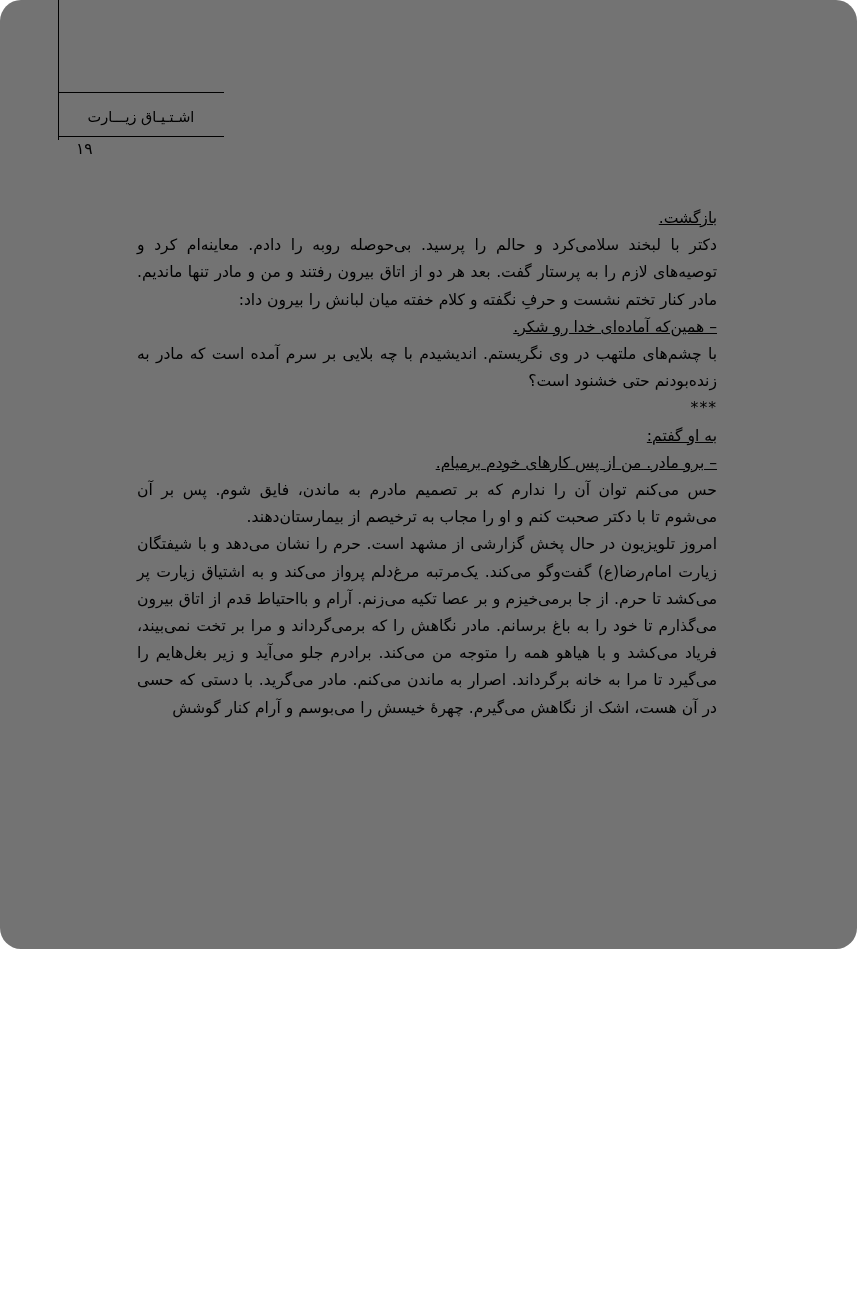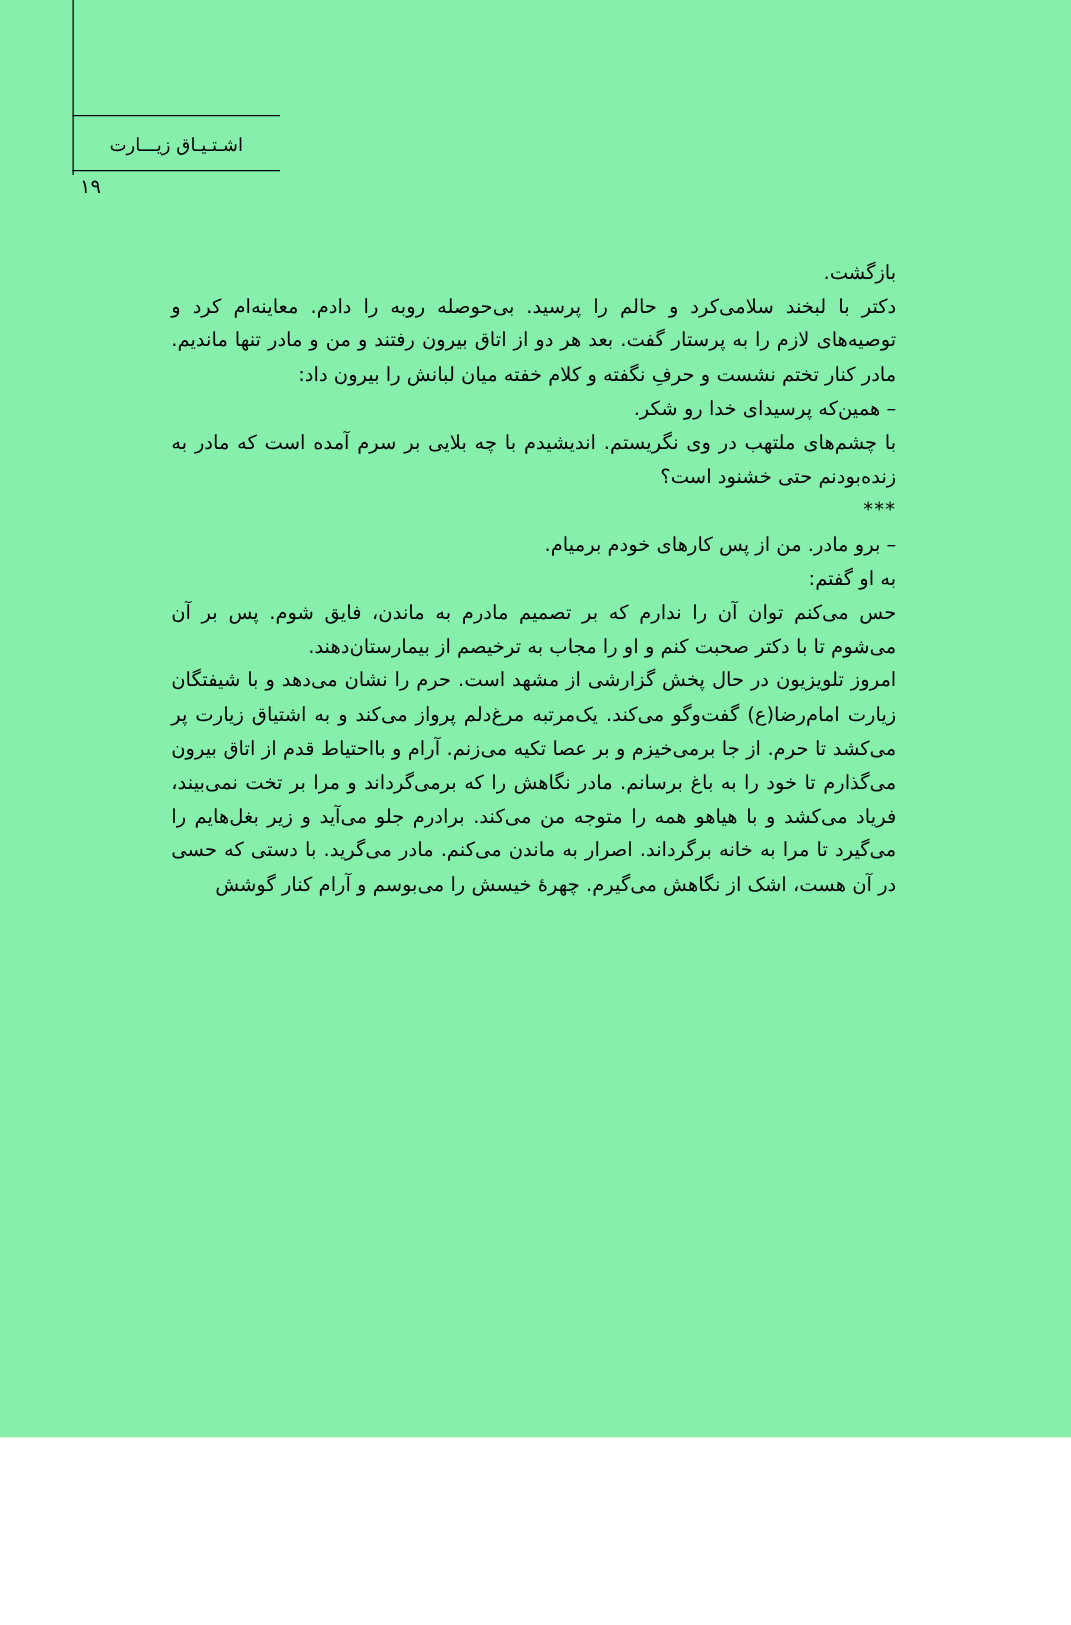--- a/index.html
+++ b/index.html
@@ -3,24 +3,25 @@
 <meta charset="utf-8">
 <style>
   html, body {
     margin: 0;
     padding: 0;
     background: #ffffff;
   }
   .page {
     position: relative;
     width: 857px;
-    height: 1150px;
-    background: #86efac;
+    height: 949px;
+    background: #737373;
     font-family: "DejaVu Sans", "Liberation Sans", sans-serif;
     overflow: hidden;
+    border-radius: 21px;
   }
 
   
   .rule-vertical {
     position: absolute;
     left: 58px;
     top: 0px;
     width: 1px;
     height: 140px;
     background: #000000;
@@ -53,21 +54,21 @@
     justify-content: center;
     font-size: 14.5px;
     letter-spacing: 1.2px;
     color: #000;
     direction: rtl;
     white-space: nowrap;
   }
 
   .folio {
     position: absolute;
-    left: 64px;
+    left: 76px;
     top: 140px;
     font-size: 15.5px;
     color: #000;
     direction: rtl;
   }
 
   
   .textblock {
     position: absolute;
     right: 140px;
@@ -88,39 +89,40 @@
   .sep {
     margin: 0;
     padding: 0;
     text-align: right;
     letter-spacing: 1px;
     font-size: 15.6px;
     line-height: 27.2px;
   }
   .nojust {
     text-align: center;
+    text-decoration: underline;
   }
 </style>
 </head>
 <body>
 
 <div class="page">
 
   <div class="rule-vertical"></div>
   <div class="rule-horizontal-top"></div>
   <div class="rule-horizontal-bottom"></div>
 
   <div class="running-head">اشـتـیـاق زیـــارت</div>
   <div class="folio">۱۹</div>
 
   <div class="textblock">
     <p class="nojust">بازگشت.</p>
     <p>دکتر با لبخند سلامی‌کرد و حالم را پرسید. بی‌حوصله روبه را دادم. معاینه‌ام کرد و توصیه‌های لازم را به پرستار گفت. بعد هر دو از اتاق بیرون رفتند و من و مادر تنها ماندیم. مادر کنار تختم نشست و حرفِ نگفته و کلام خفته میان لبانش را بیرون داد:</p>
-    <p class="nojust">– همین‌که پرسید‌ای خدا رو شکر.</p>
+    <p class="nojust">– همین‌که آماده‌ای خدا رو شکر.</p>
     <p>با چشم‌های ملتهب در وی نگریستم. اندیشیدم با چه بلایی بر سرم آمده است که مادر به زنده‌بودنم حتی خشنود است؟</p>
     <p class="sep">***</p>
+    <p class="nojust">به او گفتم:</p>
     <p class="nojust">– برو مادر. من از پس کارهای خودم برمیام.</p>
-    <p class="nojust">به او گفتم:</p>
     <p>حس می‌کنم توان آن را ندارم که بر تصمیم مادرم به ماندن، فایق شوم. پس بر آن می‌شوم تا با دکتر صحبت کنم و او را مجاب به ترخیصم از بیمارستان‌دهند.</p>
     <p>امروز تلویزیون در حال پخش گزارشی از مشهد است. حرم را نشان می‌دهد و با شیفتگان زیارت امام‌رضا(ع) گفت‌وگو می‌کند. یک‌مرتبه مرغ‌دلم پرواز می‌کند و به اشتیاق زیارت پر می‌کشد تا حرم. از جا برمی‌خیزم و بر عصا تکیه می‌زنم. آرام و بااحتیاط قدم از اتاق بیرون می‌گذارم تا خود را به باغ برسانم. مادر نگاهش را که برمی‌گرداند و مرا بر تخت نمی‌بیند، فریاد می‌کشد و با هیاهو همه را متوجه من می‌کند. برادرم جلو می‌آید و زیر بغل‌هایم را می‌گیرد تا مرا به خانه برگرداند. اصرار به ماندن می‌کنم. مادر می‌گرید. با دستی که حسی در آن هست، اشک از نگاهش می‌گیرم. چهرهٔ خیسش را می‌بوسم و آرام کنار گوشش</p>
   </div>
 
 </div>
 
 </body></html>

